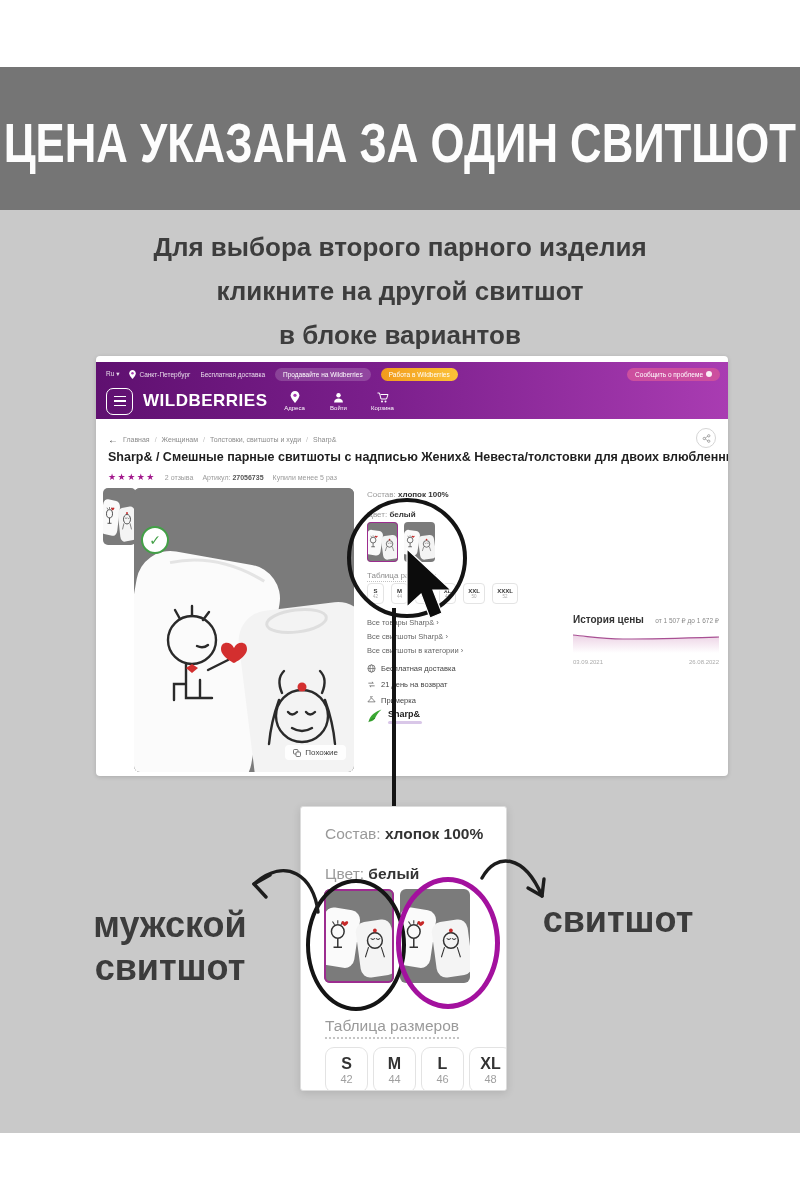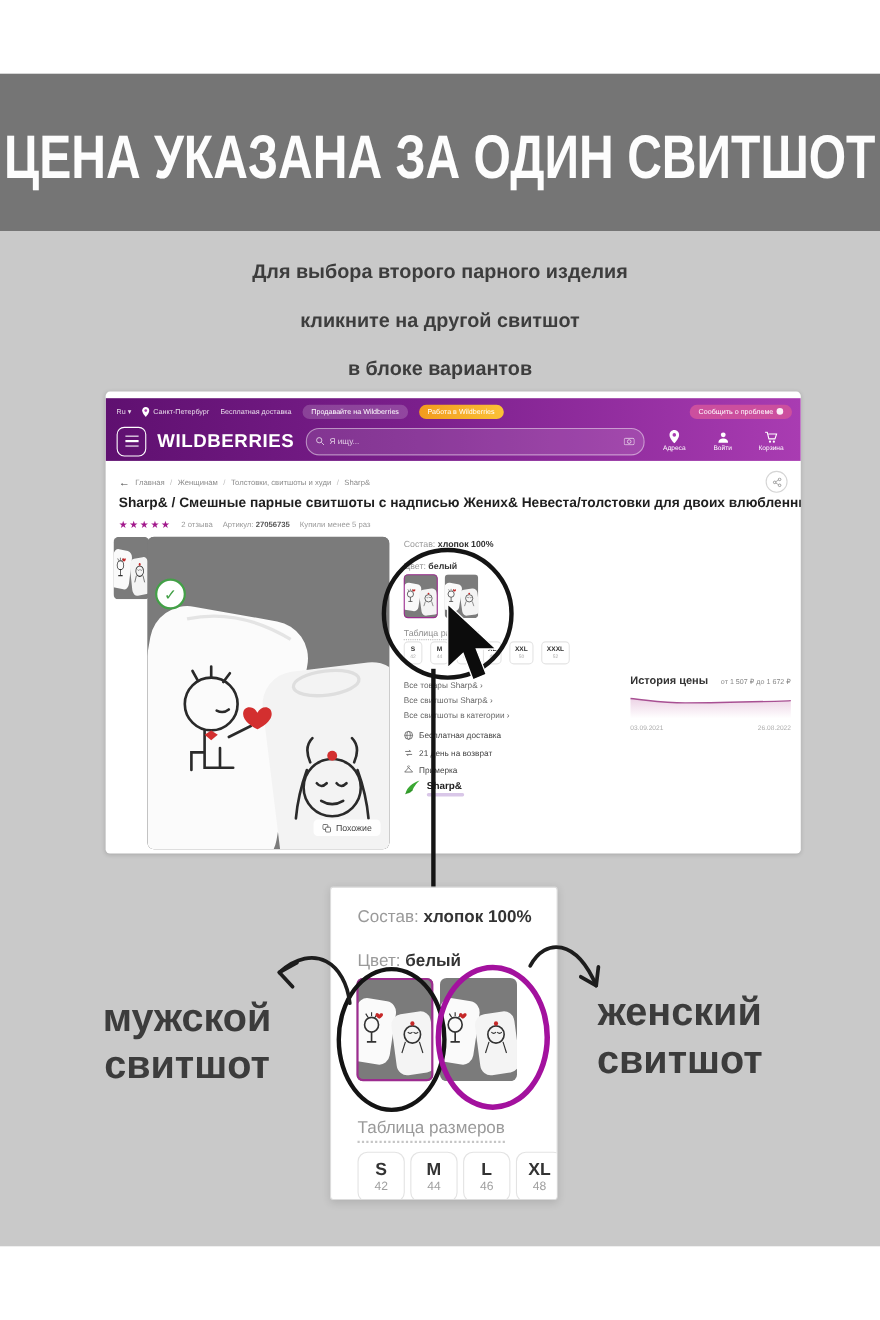--- a/index.html
+++ b/index.html
@@ -9,21 +9,21 @@
 
   
   .banner{left:0;top:67px;width:800px;height:143px;background:#757575;
           display:flex;align-items:center;justify-content:center;}
   .banner-text{color:#fdfdfd;font-weight:700;font-size:56px;letter-spacing:0px;
                transform:scaleX(.78);white-space:nowrap;padding-top:8px;}
 
   
   .gray{left:0;top:210px;width:800px;height:923px;background:#c9c9c9;}
   .intro{left:0;top:225px;width:800px;text-align:center;color:#3d3d3d;
-         font-weight:700;font-size:18px;line-height:44px;}
+         font-weight:700;font-size:26px;line-height:44px;}
 
   
   .shot{left:96px;top:356px;width:632px;height:420px;background:#ffffff;border-radius:4px;
         overflow:hidden;box-shadow:0 1px 4px rgba(0,0,0,.15);}
   .wbhead{left:0;top:6px;width:632px;height:57px;
           background:linear-gradient(90deg,#5f1070 0%,#7b1f8c 45%,#a93cb2 100%);}
   .topbar{position:absolute;left:10px;right:8px;top:4px;height:16px;display:flex;align-items:center;
           gap:10px;font-size:6.5px;color:rgba(255,255,255,.85);}
   .pill{border-radius:9px;padding:3px 8px;color:#fff;white-space:nowrap;}
   .pill-sell{background:rgba(255,255,255,.18);}
@@ -155,31 +155,20 @@
             <span class="dotico"></span>
         </span>
       </div>
       <div class="mainrow">
         <div class="burger">
             <i></i>
             <i></i>
             <i></i>
           </div>
         <div class="wblogo">WILDBERRIES</div>
-        <div class="search">
-          <svg width="8" height="8" viewBox="0 0 20 20">
-              <circle cx="8" cy="8" r="6" fill="none" stroke="rgba(255,255,255,.8)" stroke-width="2"></circle>
-              <path d="M13 13 L19 19" stroke="rgba(255,255,255,.8)" stroke-width="2"></path>
-            </svg>
-          <span>Я ищу...</span>
-          <svg style="margin-left:auto" width="10" height="8" viewBox="0 0 24 18">
-              <rect x="1" y="3" width="22" height="14" rx="3" fill="none" stroke="rgba(255,255,255,.7)" stroke-width="2"></rect>
-              <circle cx="12" cy="10" r="4" fill="none" stroke="rgba(255,255,255,.7)" stroke-width="2"></circle>
-            </svg>
-        </div>
         <div class="navcol">
           <svg width="10" height="12" viewBox="0 0 16 22">
               <path d="M8 0C3.6 0 0 3.6 0 8c0 6 8 14 8 14s8-8 8-14C16 3.6 12.4 0 8 0z" fill="#fff"></path>
               <circle cx="8" cy="8" r="3" fill="#a93cb2"></circle>
             </svg>
           <span>Адреса</span>
         </div>
         <div class="navcol">
           <svg width="11" height="11" viewBox="0 0 20 20">
               <circle cx="10" cy="6" r="4" fill="#fff"></circle>
@@ -425,21 +414,20 @@
         <b>XL</b>
         <span>48</span>
       </div>
   </div>
 
   <div class="abs sidelabel" style="left:70px;top:903px;">
     <div>мужской</div>
       <div>свитшот</div>
   </div>
   <div class="abs sidelabel" style="left:518px;top:898px;">
-    <div>женский</div>
       <div>свитшот</div>
   </div>
   <svg class="abs" style="left:238px;top:848px;" width="88" height="72" viewBox="0 0 88 72">
     <path d="M80 64 C76 28 48 8 16 36" fill="none" stroke="#1d1d1d" stroke-width="3.4" stroke-linecap="round"></path>
     <path d="M16 36 L32 27 M16 36 L28 49" fill="none" stroke="#1d1d1d" stroke-width="3.4" stroke-linecap="round"></path>
   </svg>
   <svg class="abs" style="left:478px;top:852px;" width="80" height="62" viewBox="0 0 80 62">
     <path d="M4 26 C18 0 46 2 64 44" fill="none" stroke="#1d1d1d" stroke-width="3.4" stroke-linecap="round"></path>
     <path d="M64 44 L50 36 M64 44 L66 27" fill="none" stroke="#1d1d1d" stroke-width="3.4" stroke-linecap="round"></path>
   </svg>

